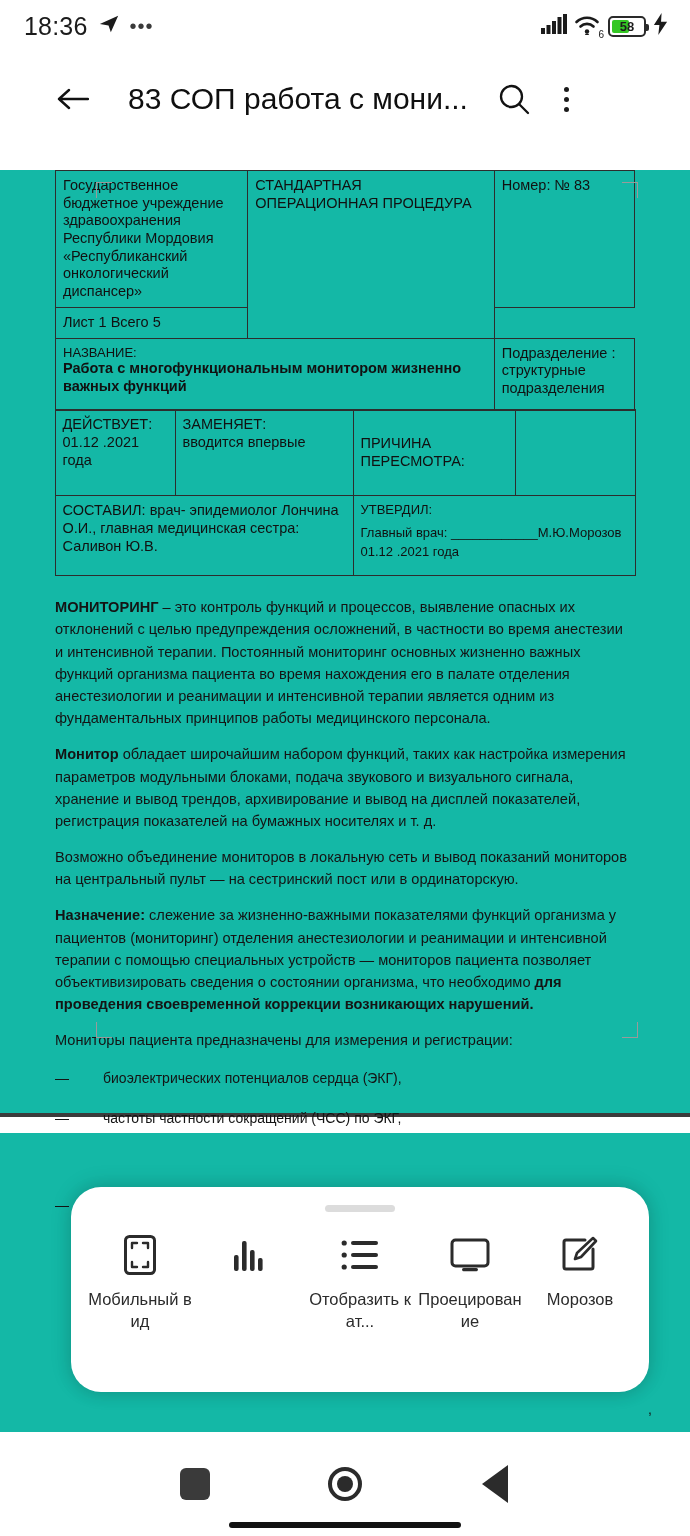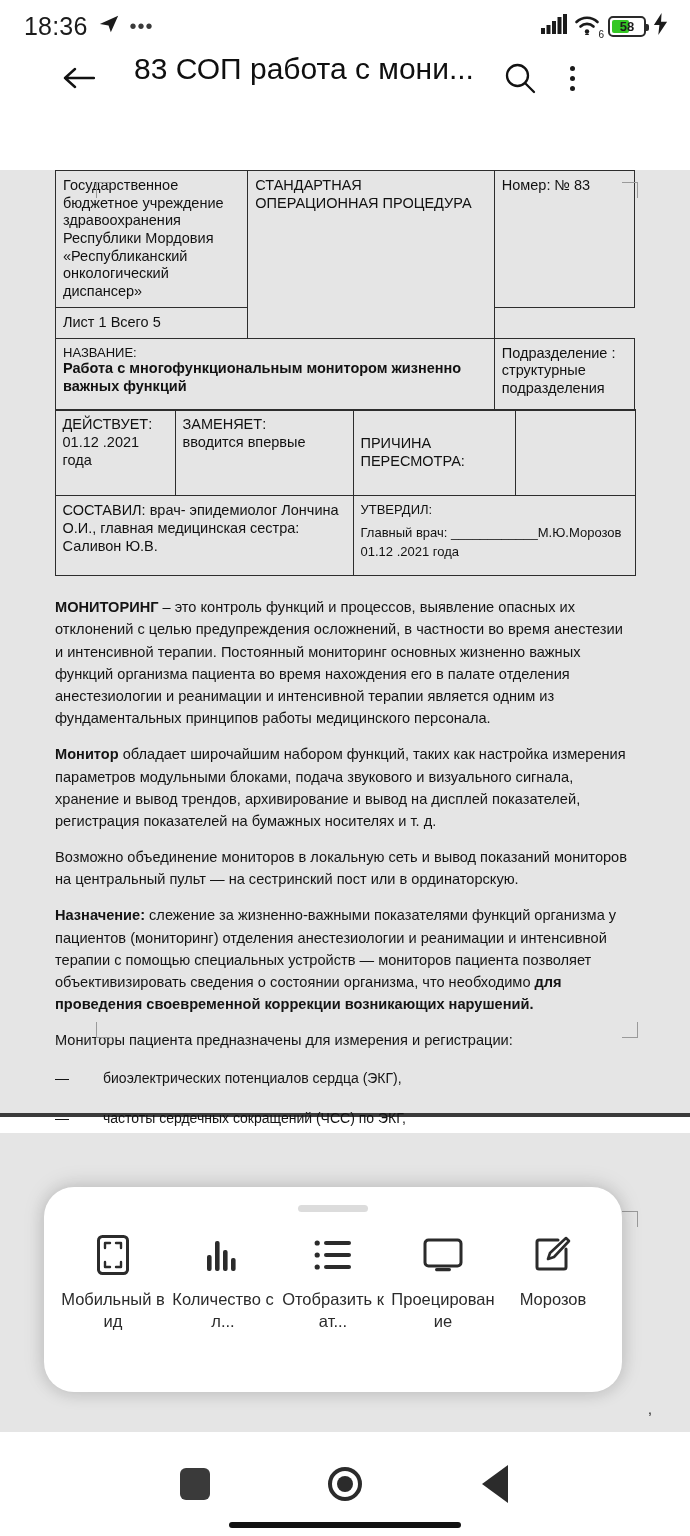--- a/index.html
+++ b/index.html
@@ -36,37 +36,37 @@
     height: 100%; background:#34c724; border-radius:2px; width:58%;
   }
   .battery-text {
     position:absolute; left:0; top:0; width:100%; height:100%;
     display:flex; align-items:center; justify-content:center;
     font-size:13px; font-weight:bold; color:#1d1d1d; line-height:1;
   }
 
   
   .appbar {
-    position:absolute; top:52px; left:16px; width:604px; height:94px;
-    display:flex; align-items:flex-start; padding:0 22px 0 36px;
+    position:absolute; top:52px; left:10px; width:604px; height:94px;
+    display:flex; align-items:center; padding:0 22px 0 36px;
   }
   .appbar-title {
     flex:1; font-size:30px; color:#0f0f0f; margin-left:30px;
     white-space:nowrap; overflow:hidden;
   }
   .appbar-icon { width:52px; height:52px; display:flex; align-items:center; justify-content:center; }
   .kebab { display:flex; flex-direction:column; gap:5px; align-items:center; }
   .kebab i { width:5px; height:5px; background:#1b1b1b; border-radius:50%; display:block; }
 
   
   .doc {
     position:absolute; top:146px; left:0; width:690px; height:1390px;
     background:#ffffff; overflow:hidden;
   }
-  .page { position:relative; background:#e5e5e5; }
+  .page { position:relative; background:#14b8a6; }
   .page-gap {
     height:4px; background:#3b3b3b; width:100%;
     box-shadow:0 -1px 0 #fff;
   }
 
   
   .crop { position:absolute; width:16px; height:16px; }
   .crop.tl { border-left:1.5px solid #9a9a9a; border-top:1.5px solid #9a9a9a; }
   .crop.tr { border-right:1.5px solid #9a9a9a; border-top:1.5px solid #9a9a9a; }
   .crop.bl { border-left:1.5px solid #9a9a9a; border-bottom:1.5px solid #9a9a9a; }
@@ -97,21 +97,21 @@
   .para b { font-weight:bold; }
   .bullets { margin:0; padding:0; list-style:none; }
   .bullets li {
     font-size:14px; line-height:1.45; color:#141414;
     margin:0 0 19px 0; display:flex;
   }
   .bullets .dash { width:48px; flex:none; }
 
   
   .sheet {
-    position:absolute; left:44px; top:1187px; width:578px; height:205px;
+    position:absolute; left:71px; top:1187px; width:578px; height:205px;
     background:#fff; border-radius:30px;
     box-shadow:0 -2px 22px rgba(0,0,0,.13), 0 2px 16px rgba(0,0,0,.10);
   }
   .grabber {
     width:70px; height:7px; border-radius:4px; background:#dcdcdc;
     margin:18px auto 0 auto;
   }
   .sheet-items {
     display:flex; justify-content:space-between; padding:22px 14px 0 14px;
   }
@@ -284,21 +284,21 @@
           <span>Мониторы пациента предназначены для измерения и регистрации:</span>
         </p>
 
         <ul class="bullets">
           <li>
             <span class="dash">—</span>
             <span>биоэлектрических потенциалов сердца (ЭКГ),</span>
           </li>
           <li>
             <span class="dash">—</span>
-            <span>частоты сердечных сокращений (ЧСС) по ЭКГ,</span>
+            <span>частоты частности сокращений (ЧСС) по ЭКГ,</span>
           </li>
           <li>
             <span class="dash">—</span>
             <span>неинвазивного артериального давления (НИАД),</span>
           </li>
           <li>
             <span class="dash">—</span>
             <span>объемной пульсоксиметрии (SpO2) и частоты пульса (ЧП),</span>
           </li>
         </ul>
@@ -342,21 +342,20 @@
 
       <div class="sheet-item">
         <span class="sheet-icon">
           <svg width="38" height="34" viewBox="0 0 38 34">
             <rect x="3" y="17" width="4.6" height="16" rx="2" fill="#2b2b2b"></rect>
             <rect x="11" y="3" width="4.6" height="30" rx="2" fill="#2b2b2b"></rect>
             <rect x="19" y="12" width="4.6" height="21" rx="2" fill="#2b2b2b"></rect>
             <rect x="27" y="20" width="4.6" height="13" rx="2" fill="#2b2b2b"></rect>
           </svg>
         </span>
-        <span class="sheet-label">Количество сл...</span>
       </div>
 
       <div class="sheet-item">
         <span class="sheet-icon">
           <svg width="38" height="32" viewBox="0 0 38 32">
             <circle cx="3.2" cy="4" r="2.6" fill="#2b2b2b"></circle>
             <circle cx="3.2" cy="16" r="2.6" fill="#2b2b2b"></circle>
             <circle cx="3.2" cy="28" r="2.6" fill="#2b2b2b"></circle>
             <rect x="10" y="2" width="27" height="4" rx="2" fill="#2b2b2b"></rect>
             <rect x="10" y="14" width="27" height="4" rx="2" fill="#2b2b2b"></rect>

